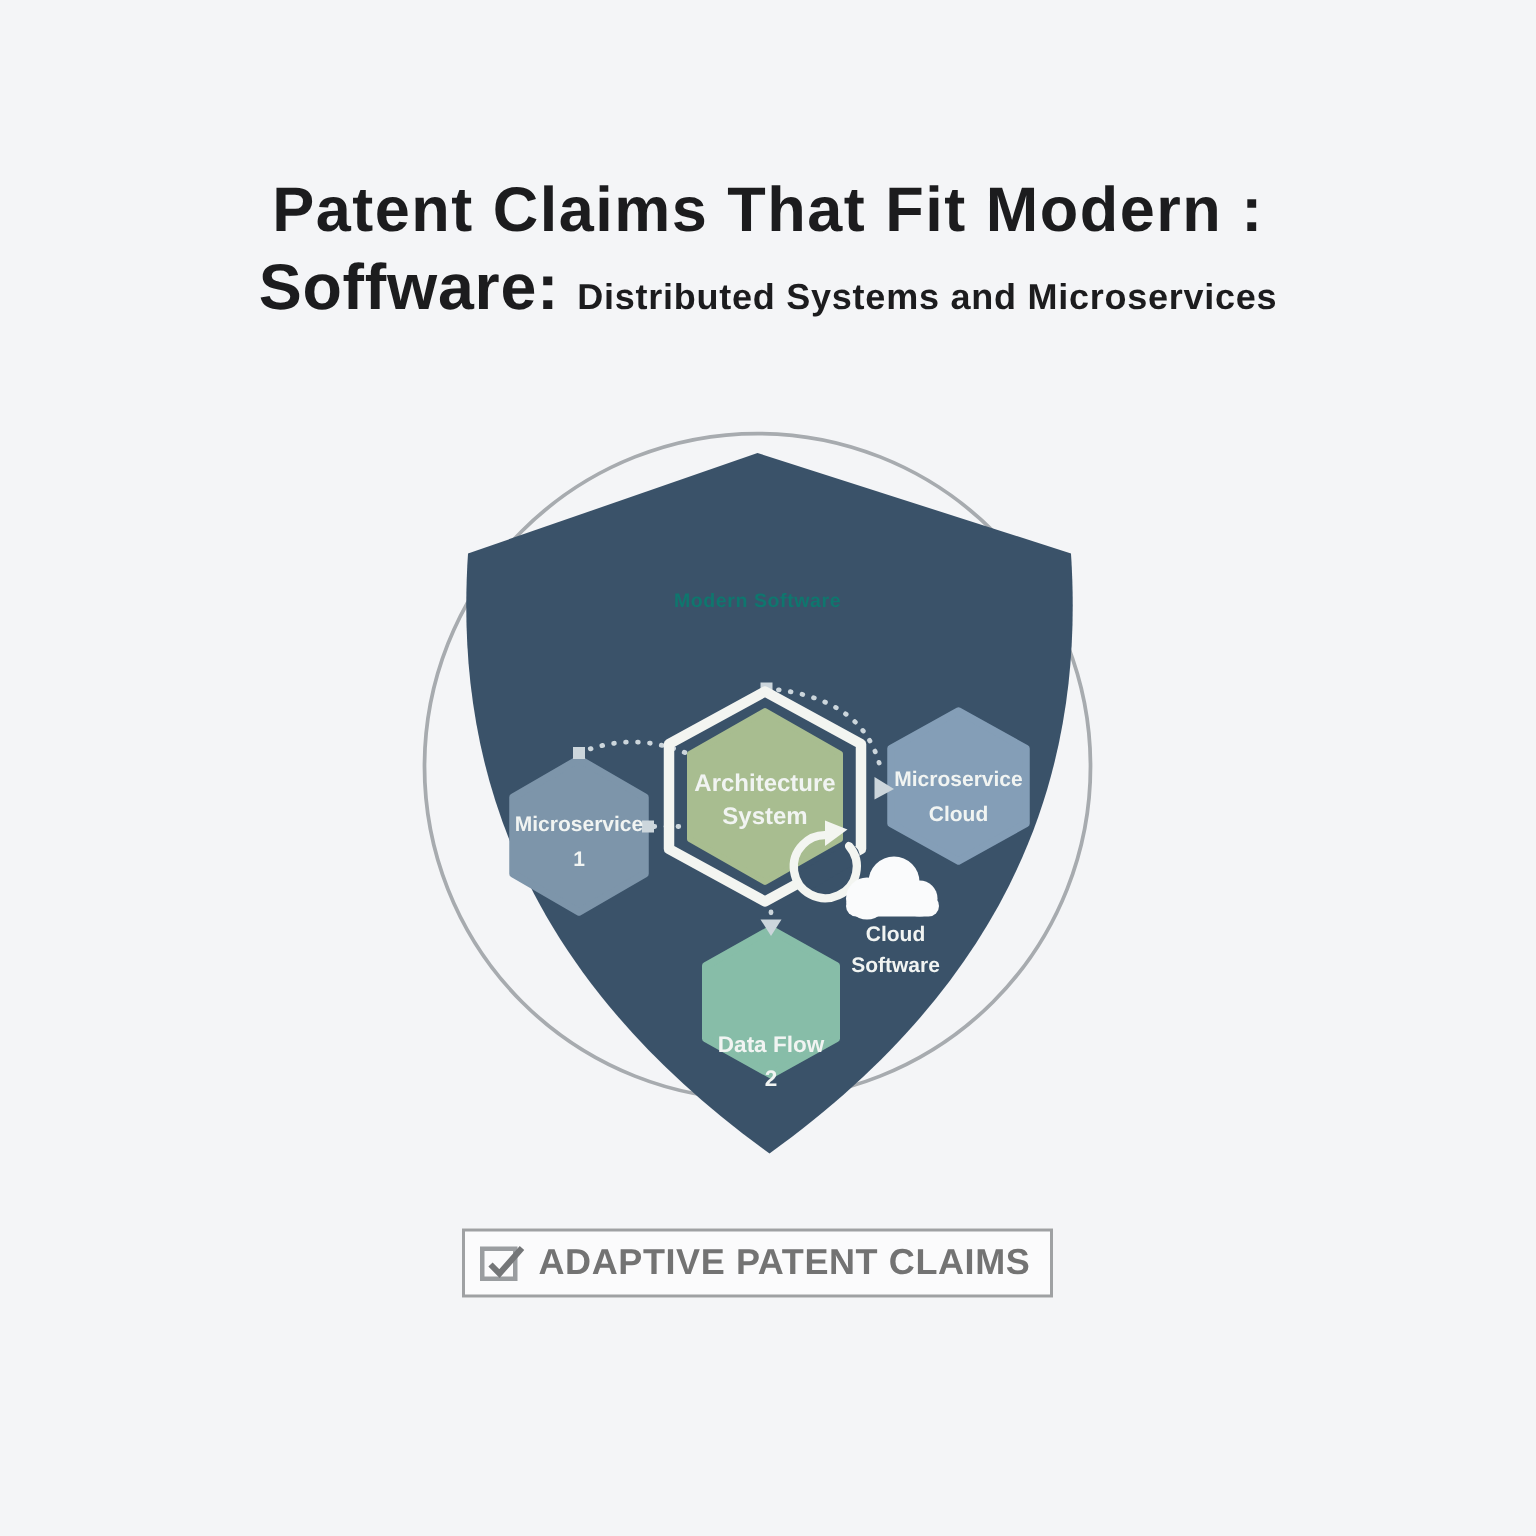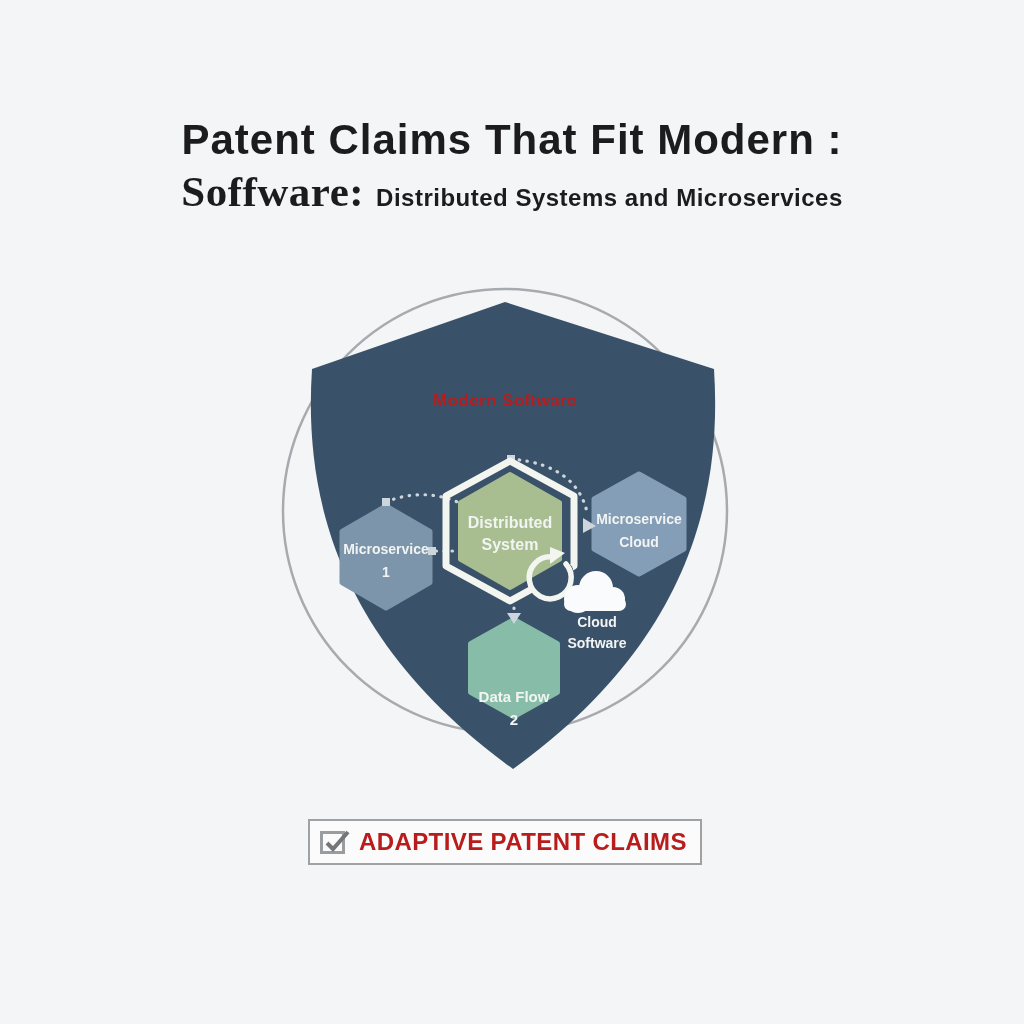--- a/index.html
+++ b/index.html
@@ -4,40 +4,40 @@
 <style>
   html,body{margin:0;padding:0;background:#f4f5f7;}
   .canvas{
     position:relative;width:892px;height:1024px;background:#f4f5f7;
     font-family:"Liberation Sans","DejaVu Sans",sans-serif;overflow:hidden;
   }
   
   .title-block{position:absolute;top:117px;left:0;width:1024px;text-align:center;color:#1c1c1e;}
   .title-line1{font-size:42px;font-weight:bold;letter-spacing:1px;line-height:46px;white-space:nowrap;}
   .title-line2{margin-top:6px;line-height:46px;white-space:nowrap;}
-  .title-line2 .lead{font-size:43px;font-weight:bold;letter-spacing:0.5px;font-family:Liberation Serif, serif;}
+  .title-line2 .lead{font-size:43px;font-weight:bold;letter-spacing:0.5px;}
   .title-line2 .rest{font-size:24px;font-weight:bold;margin-left:12px;letter-spacing:0.5px;}
   
   svg.diagram{position:absolute;left:0;top:0;width:1024px;height:1024px;}
   .label{position:absolute;transform:translate(-50%,-50%);text-align:center;color:#f1f4f2;font-weight:bold;}
-  .shield-heading{font-size:17px;line-height:27px;color:#b91c1c;letter-spacing:0.4px;}
+  .shield-heading{font-size:13px;line-height:27px;color:#0f766e;letter-spacing:0.4px;}
   .lbl-center{font-size:16px;line-height:22px;}
   .lbl-left{font-size:14px;line-height:23px;}
   .lbl-right{font-size:14px;line-height:23px;}
   .lbl-bottom{font-size:15px;line-height:23px;}
   .lbl-cloud{font-size:14px;line-height:21px;}
   
   .footer-box{
     position:absolute;left:308px;top:819px;width:394px;height:46px;box-sizing:border-box;
     border:2px solid #9fa1a3;background:#fbfbfc;display:flex;align-items:center;
     padding-left:10px;gap:14px;
   }
   .checkbox{position:relative;width:25px;height:23px;box-sizing:border-box;border:3px solid #9a9da0;background:#fbfbfc;}
   .checkbox svg{position:absolute;left:1px;top:-4px;overflow:visible;}
-  .footer-label{font-size:24px;font-weight:bold;color:#b91c1c;letter-spacing:0.4px;white-space:nowrap;}
+  .footer-label{font-size:24px;font-weight:bold;color:#737373;letter-spacing:0.4px;white-space:nowrap;}
 </style>
 </head>
 <body>
 
 <div class="canvas">
 
   <div class="title-block">
     <div class="title-line1">Patent Claims That Fit Modern :</div>
     <div class="title-line2">
       <span class="lead">Soffware:</span><span class="rest">Distributed Systems and Microservices</span>
@@ -85,21 +85,21 @@
       <circle cx="613" cy="599" r="12"></circle>
       <rect x="564" y="597" width="62" height="14" rx="7"></rect>
     </g>
   </svg>
 
   <div class="label shield-heading" style="left:505px;top:400px;">
     <div>Modern Software</div>
   </div>
 
   <div class="label lbl-center" style="left:510px;top:534px;">
-    <div>Distributed</div>
+    <div>Architecture</div>
     <div>System</div>
   </div>
   <div class="label lbl-left" style="left:386px;top:561px;">
     <div>Microservice</div>
     <div>1</div>
   </div>
   <div class="label lbl-right" style="left:639px;top:531px;">
     <div>Microservice</div>
     <div>Cloud</div>
   </div>

